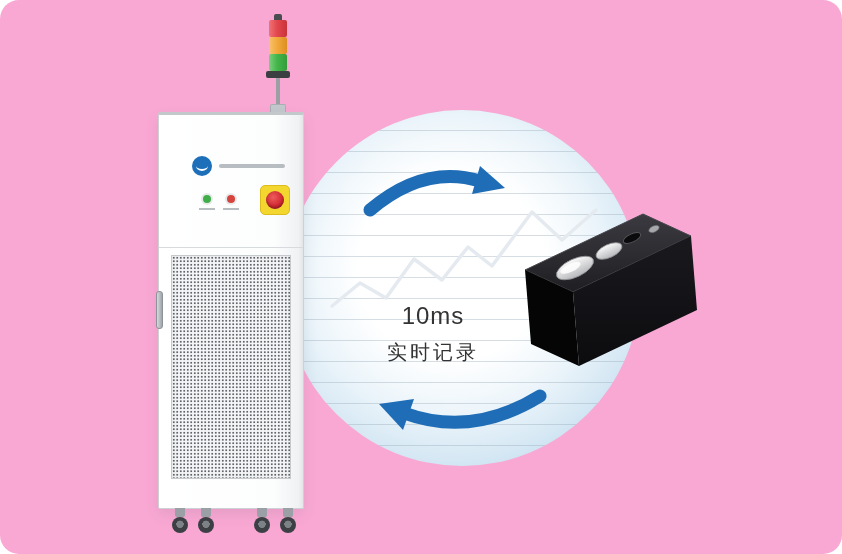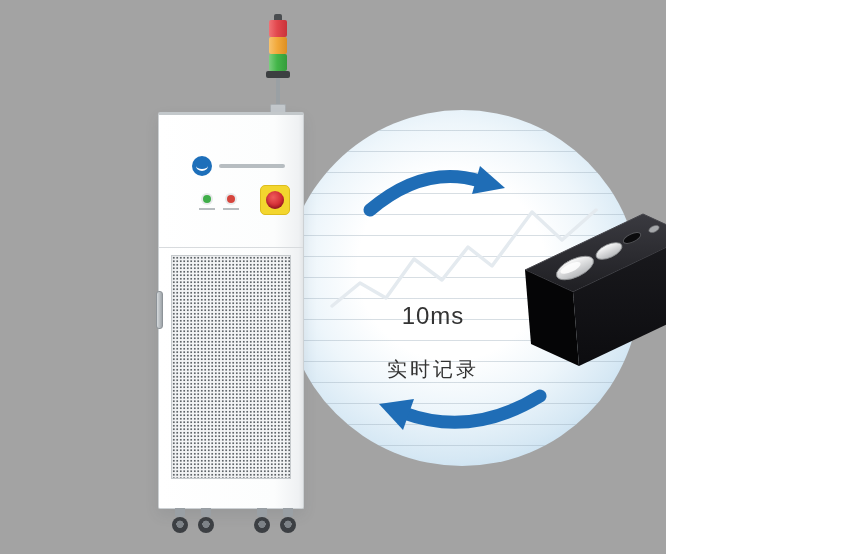--- a/index.html
+++ b/index.html
@@ -1,31 +1,31 @@
 <!DOCTYPE html>
 <html><head>
 <meta charset="utf-8">
 <style>
   html,body { margin:0; padding:0; background:#ffffff; }
-  .stage { position:relative; width:666px; height:554px; overflow:hidden; background:#a3a3a3;
-           font-family:"Liberation Sans","DejaVu Sans",sans-serif; }
+  .stage { position:relative; width:842px; height:554px; overflow:hidden; background:#f9a8d4;
+           font-family:"Liberation Sans","DejaVu Sans",sans-serif;border-radius:19px; }
 
   
   .cycle-circle { position:absolute; left:284px; top:110px; width:356px; height:356px; border-radius:50%;
     background: radial-gradient(circle at 47% 44%, #ffffff 0%, #ffffff 34%, #eef6fb 52%,
                 #d6e8f4 70%, #b4d3ea 88%, #9dc5e1 100%); }
   .ruled-lines { position:absolute; left:0; top:0; width:100%; height:100%; border-radius:50%; overflow:hidden;
     background: repeating-linear-gradient(to bottom, rgba(0,0,0,0) 0px, rgba(0,0,0,0) 20px,
                 rgba(150,168,182,0.38) 20px, rgba(150,168,182,0.38) 21px); }
 
   .overlay-svg { position:absolute; left:0; top:0; width:842px; height:554px; }
 
   .center-text { position:absolute; left:358px; top:302px; width:150px; text-align:center; color:#333333; }
   .center-value { font-size:24px; letter-spacing:1px; }
-  .center-caption { font-size:20px; margin-top:26px; letter-spacing:3px; }
+  .center-caption { font-size:20px; margin-top:9px; letter-spacing:3px; }
 
   
   .cabinet { position:absolute; left:158px; top:14px; width:146px; height:534px; }
 
   .stack-light-tip { position:absolute; left:116px; top:0; width:8px; height:6px; background:#4a4d50; border-radius:2px 2px 0 0; }
   .seg { position:absolute; left:111px; width:18px; height:17px; border-radius:2px; }
   .seg.red   { top:6px;  background:linear-gradient(90deg,#f07276 0%,#e2474d 45%,#c9333a 100%); }
   .seg.amber { top:23px; background:linear-gradient(90deg,#f7c36e 0%,#f2a93b 45%,#dd8f22 100%); }
   .seg.green { top:40px; background:linear-gradient(90deg,#7bcf7f 0%,#43b649 45%,#349c3b 100%); }
   .light-base { position:absolute; left:108px; top:57px; width:24px; height:7px; background:#3c3f41; border-radius:2px; }

